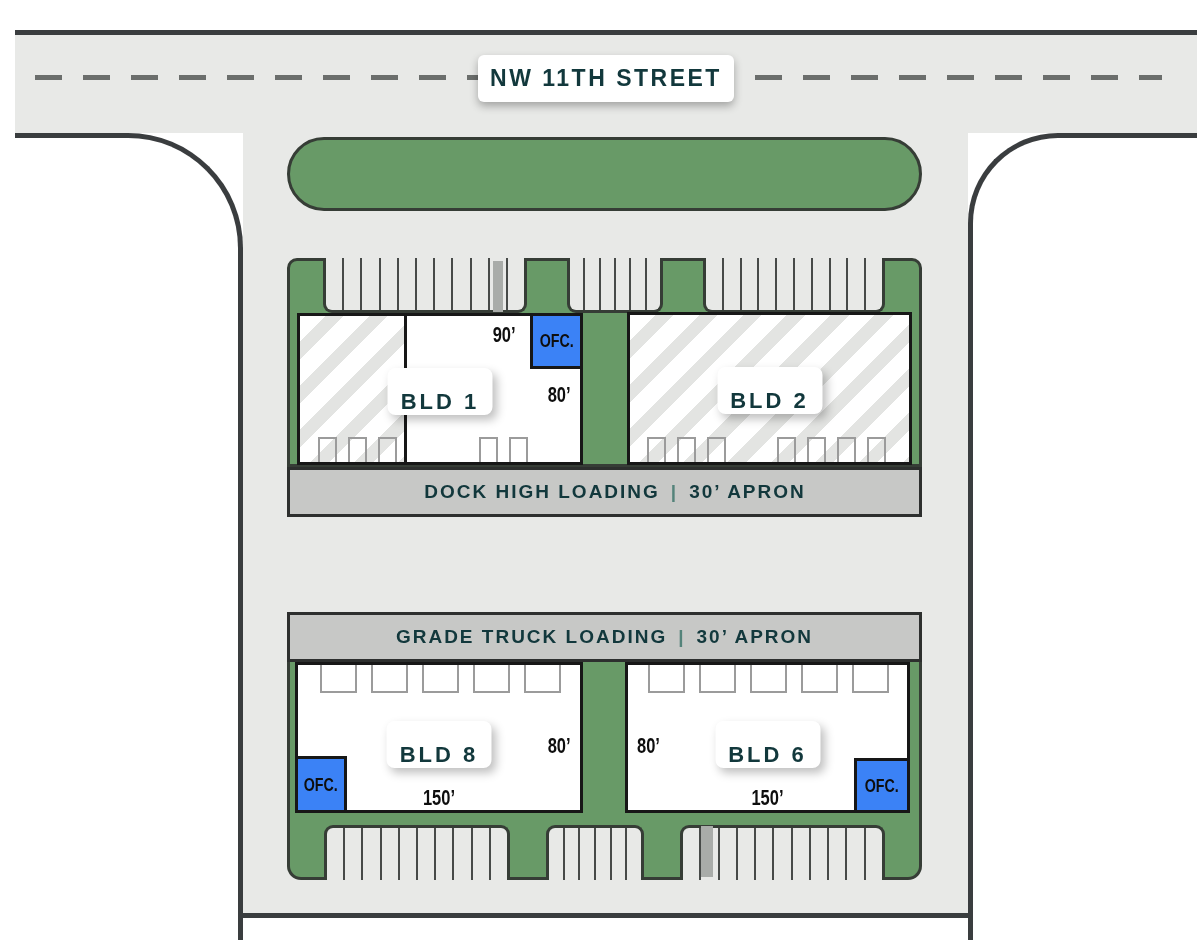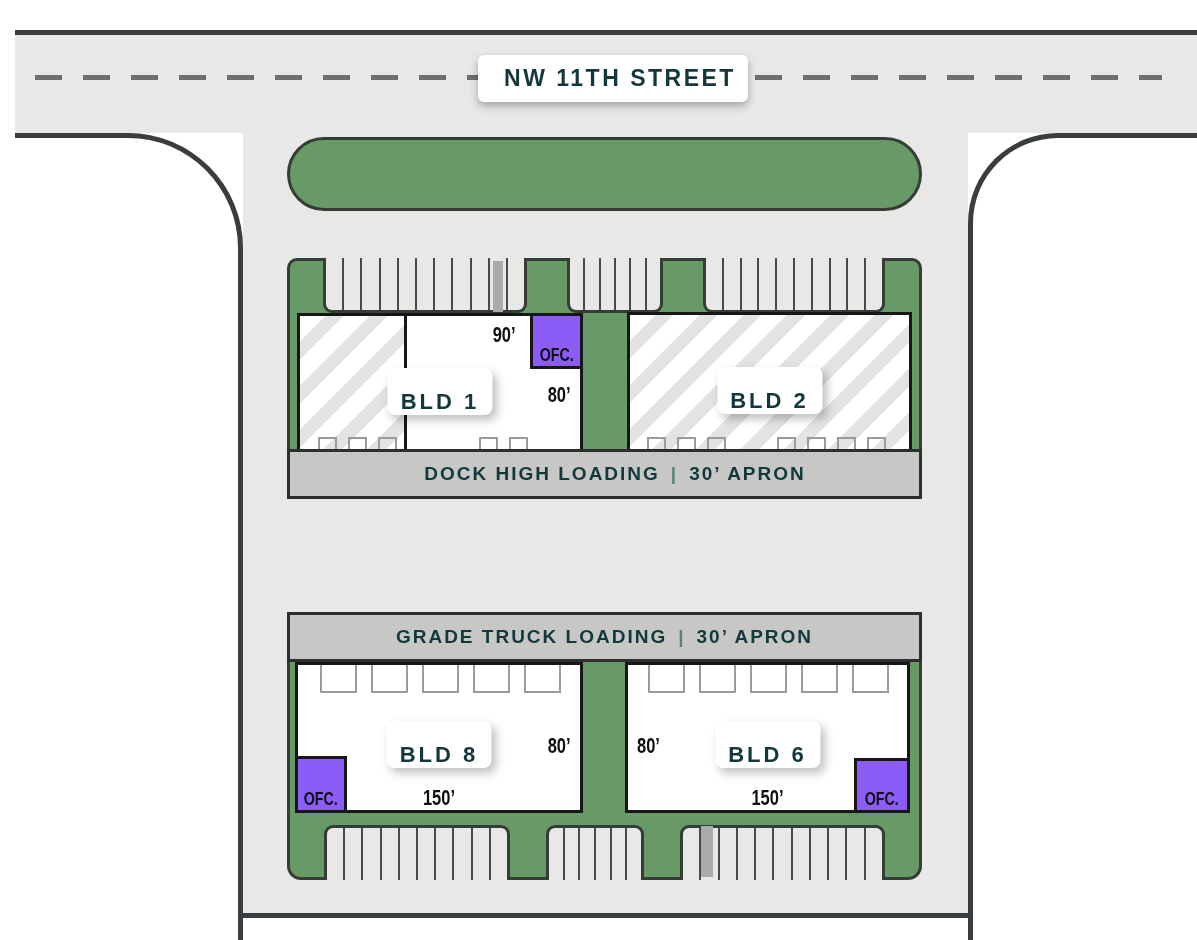--- a/index.html
+++ b/index.html
@@ -30,21 +30,21 @@
       border-top:5px solid var(--outline);border-right:5px solid var(--outline);
       border-top-right-radius:115px;box-sizing:border-box;}
   .white-right{left:968px;top:133px;width:229px;height:807px;background:#fff;
       border-top:5px solid var(--outline);border-left:5px solid var(--outline);
       border-top-left-radius:90px;box-sizing:border-box;}
   .site-bottom-border{left:243px;top:913px;width:725px;height:5px;background:var(--outline);}
 
   
   .street-sign{left:478px;top:55px;width:256px;height:47px;background:#fff;border-radius:6px;
       box-shadow:0 4px 9px rgba(0,0,0,.3);display:flex;align-items:center;justify-content:center;
-      font-weight:bold;font-size:23px;letter-spacing:2.5px;color:var(--teal-text);padding-left:14px;}
+      font-weight:bold;font-size:23px;letter-spacing:2.5px;color:var(--teal-text);}
 
   
   .buffer{left:287px;top:137px;width:635px;height:74px;background:var(--green);
       border:3px solid var(--goutline);border-radius:37px;box-sizing:border-box;}
   .green-top{left:287px;top:258px;width:635px;height:209px;background:var(--green);
       border:3px solid var(--goutline);border-radius:10px 10px 0 0;box-sizing:border-box;}
   .green-bottom{left:287px;top:662px;width:635px;height:218px;background:var(--green);
       border:3px solid var(--goutline);border-top:none;border-radius:0 0 14px 14px;box-sizing:border-box;}
 
   
@@ -69,21 +69,21 @@
       border-right:3px solid var(--bborder);box-sizing:border-box;
       background-image:repeating-linear-gradient(135deg,#ffffff 0 18px,#e3e4e2 18px 31px);}
 
   .bld-tag{position:absolute;left:50%;transform:translateX(-50%);width:105px;height:47px;
       background:#fff;border-radius:8px;box-shadow:4px 5px 10px rgba(0,0,0,.25);
       display:flex;align-items:flex-end;justify-content:center;
       font-weight:bold;font-size:22px;letter-spacing:3px;color:var(--teal-text);white-space:nowrap;}
   .tag-upper{top:52px;}
   .tag-lower{top:56px;}
 
-  .ofc{position:absolute;background:#8b5cf6;display:flex;align-items:flex-end;justify-content:center;
+  .ofc{position:absolute;background:#3b82f6;display:flex;align-items:center;justify-content:center;
       font-weight:bold;font-size:19px;color:#0e0e0e;box-sizing:border-box;}
   .ofc span{display:inline-block;transform:scaleX(.75);white-space:nowrap;}
   .ofc-tr{top:0;right:0;width:50px;height:53px;
       border-left:3px solid var(--bborder);border-bottom:3px solid var(--bborder);}
   .ofc-bl{bottom:0;left:0;width:49px;height:54px;
       border-right:3px solid var(--bborder);border-top:3px solid var(--bborder);}
   .ofc-br{bottom:0;right:0;width:53px;height:52px;
       border-left:3px solid var(--bborder);border-top:3px solid var(--bborder);}
 
   .dim{position:absolute;font-weight:bold;font-size:22px;line-height:1;color:#0e0e0e;
@@ -96,21 +96,21 @@
   .doors{position:absolute;display:flex;}
   .dock-doors{bottom:0;gap:11px;}
   .dock-door{width:19px;height:25px;border:2.5px solid var(--door);border-bottom:none;box-sizing:border-box;}
   .grade-doors{top:0;gap:14px;}
   .grade-door{width:37px;height:28px;border:2.5px solid var(--door);border-top:none;box-sizing:border-box;}
 
   
   .strip{left:287px;width:635px;height:50px;background:var(--loading-strip);
       border:3px solid #2d2f2e;box-sizing:border-box;display:flex;align-items:center;justify-content:center;
       font-weight:bold;font-size:19px;letter-spacing:2px;color:var(--teal-text);white-space:nowrap;}
-  .strip-dock{top:449px;padding-left:21px;}
+  .strip-dock{top:467px;padding-left:21px;}
   .strip-grade{top:612px;}
   .sep{color:var(--separator-accent);margin:0 11px;font-weight:bold;}
   .truck-court{left:287px;top:553px;width:635px;text-align:center;font-weight:bold;font-size:20px;
       letter-spacing:2.5px;color:var(--teal-text);white-space:nowrap;}
 </style>
 </head>
 <body>
 
 <div class="plan">
 

